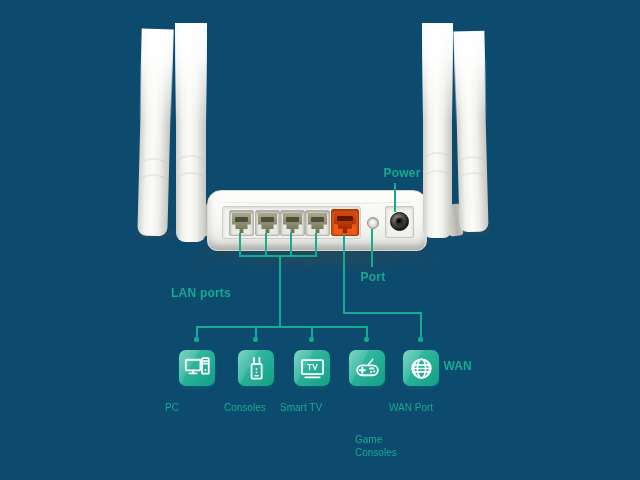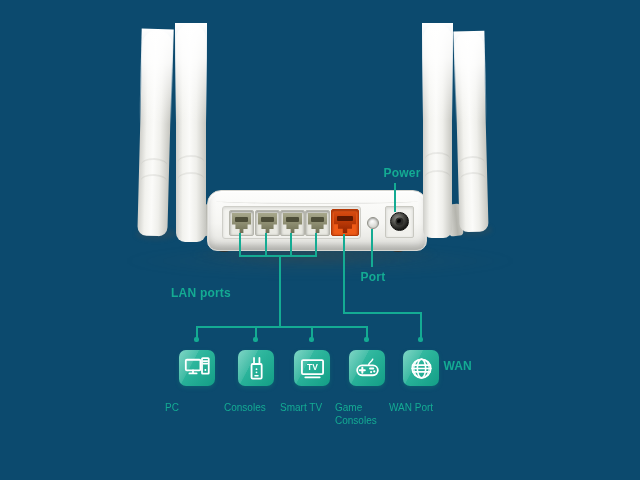--- a/index.html
+++ b/index.html
@@ -240,17 +240,17 @@
       <ellipse cx="12" cy="12" rx="6.9" ry="8.3" stroke-width="1.1"></ellipse>
       <path d="M4.3 9h15.4"></path>
         <path d="M3.7 12h16.6"></path>
         <path d="M4.3 15h15.4"></path>
     </svg>
   </div>
 
   <div class="tile-label" style="left:165px;">PC</div>
   <div class="tile-label" style="left:224px;">Consoles</div>
   <div class="tile-label" style="left:280px;">Smart TV</div>
-  <div class="tile-label" style="left:335px;">Game
+  <div class="tile-label" style="left:355px;margin-top:32px;">Game
 Consoles</div>
   <div class="tile-label" style="left:389px;">WAN Port</div>
 
 </div>
 
 </body></html>

